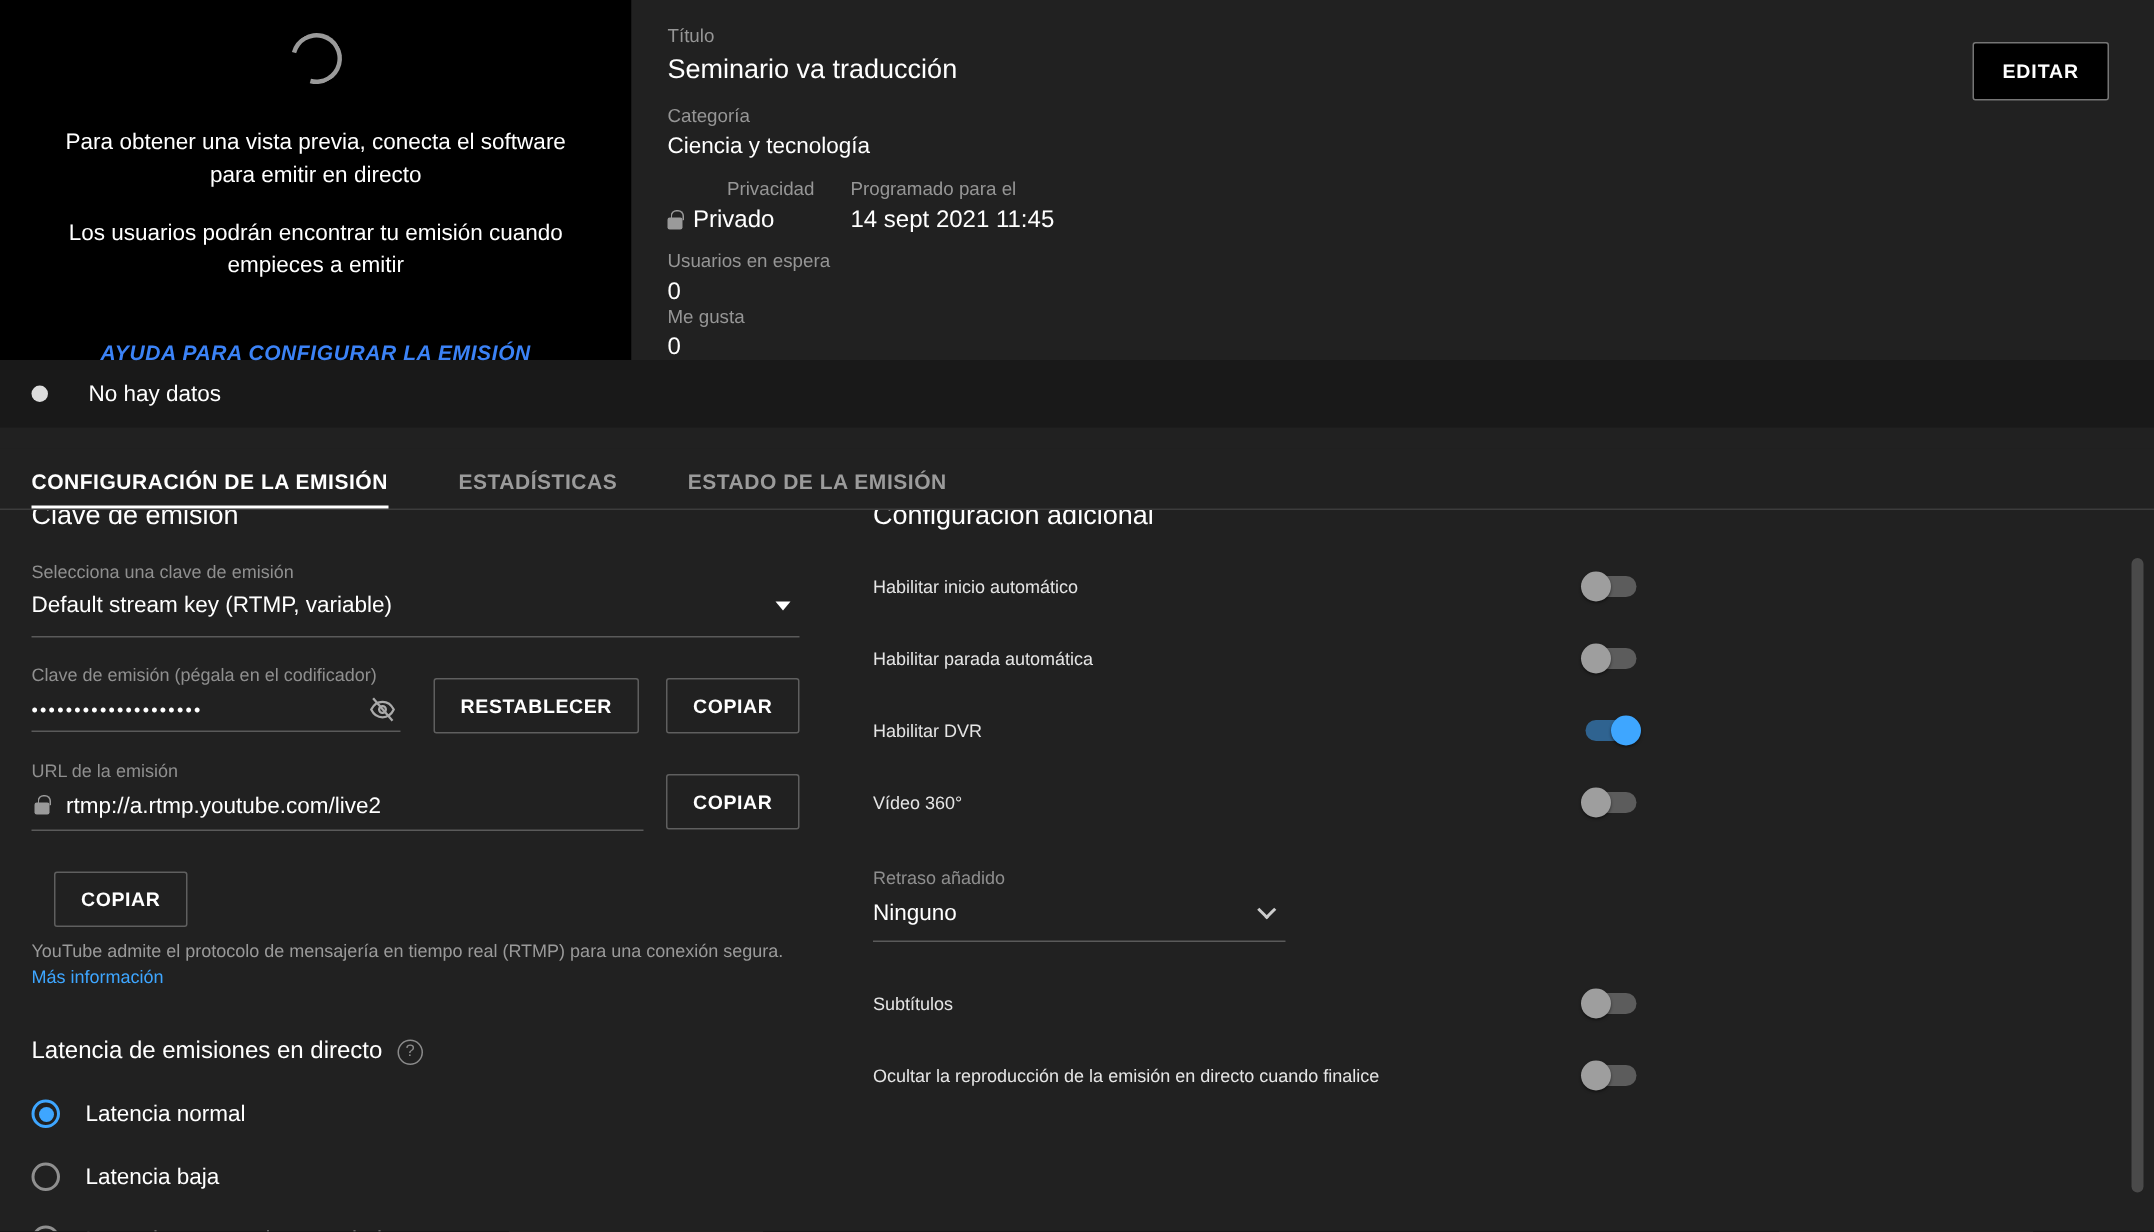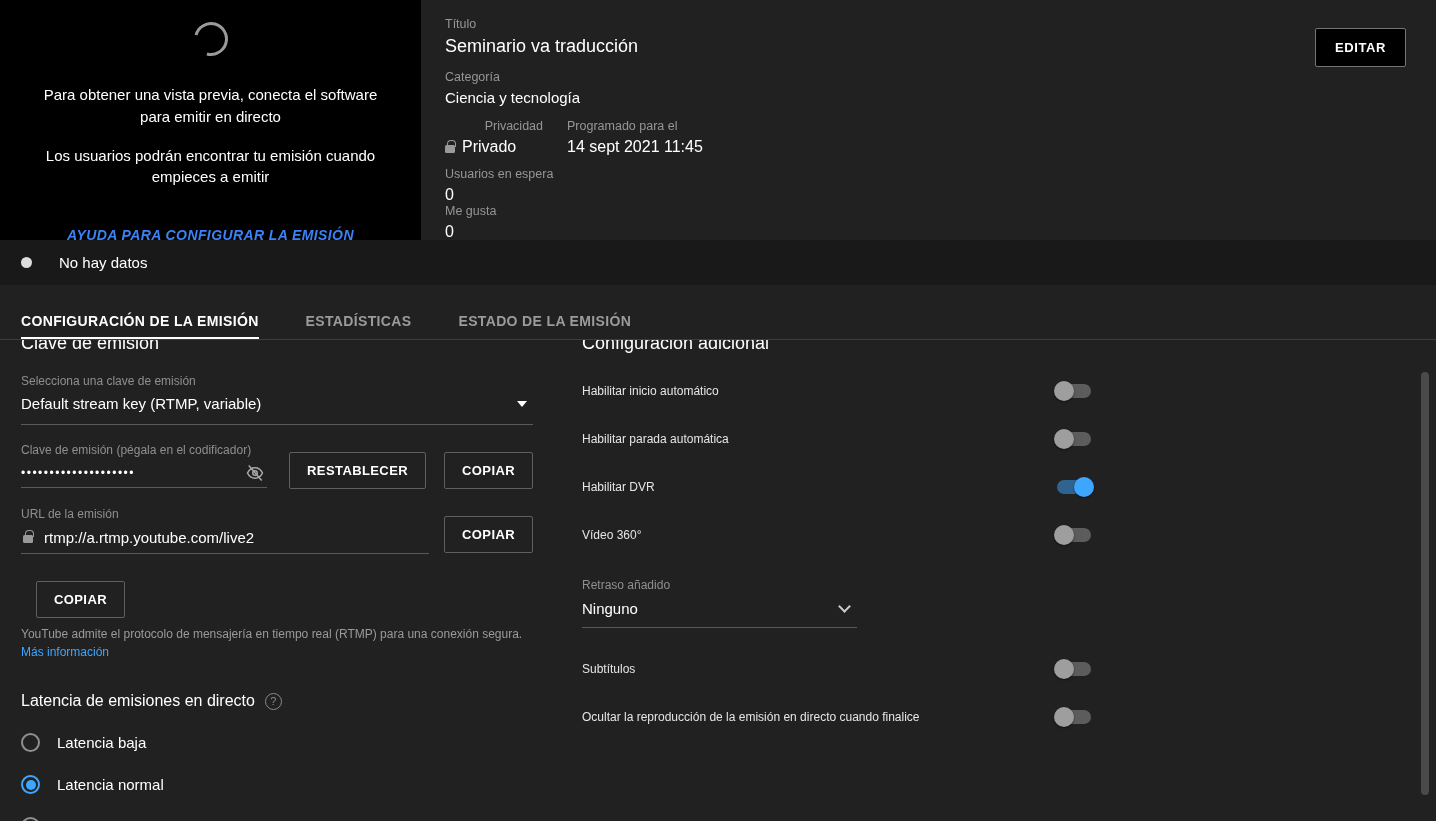--- a/index.html
+++ b/index.html
@@ -246,26 +246,26 @@
 
       <div class="note">YouTube admite el protocolo de mensajería en tiempo real (RTMP) para una conexión segura.</div>
       <a class="more-link">Más información</a>
 
       <div class="lat-heading">
         <span>Latencia de emisiones en directo</span>
         <span class="help-circle">?</span>
       </div>
 
       <div class="radio-row">
+        <span class="radio selected"></span>
+        <span class="radio-label">Latencia normal</span>
+      </div>
+      <div class="radio-row">
         <span class="radio"></span>
         <span class="radio-label">Latencia baja</span>
-      </div>
-      <div class="radio-row">
-        <span class="radio selected"></span>
-        <span class="radio-label">Latencia normal</span>
       </div>
       <div class="radio-row">
         <span class="radio"></span>
         <span class="radio-label">Latencia extremadamente baja</span>
       </div>
     </div>
 
     <div class="right-col">
       <div class="section-heading">Configuración adicional</div>
 

